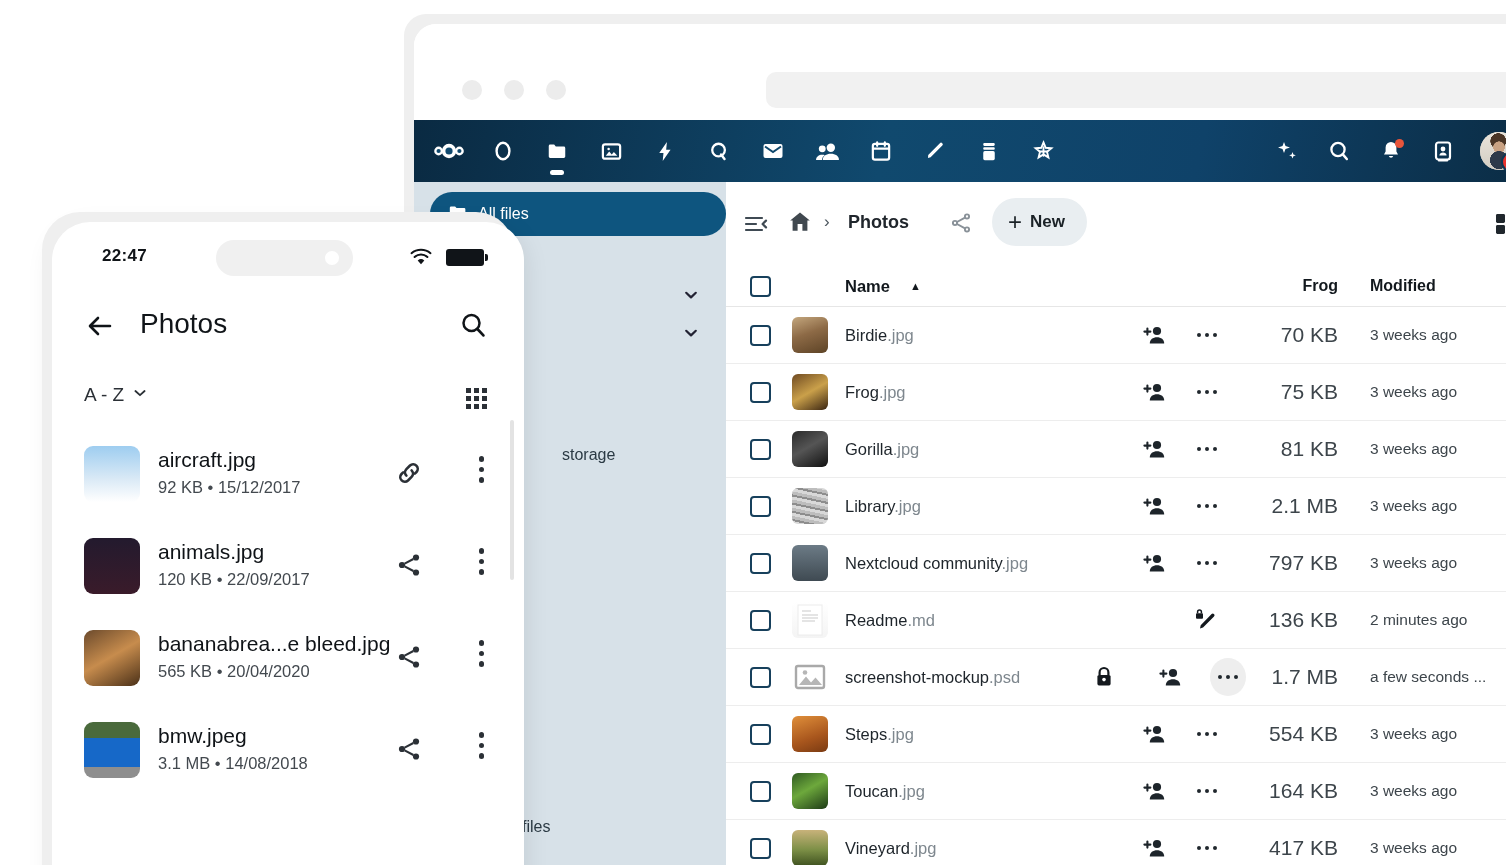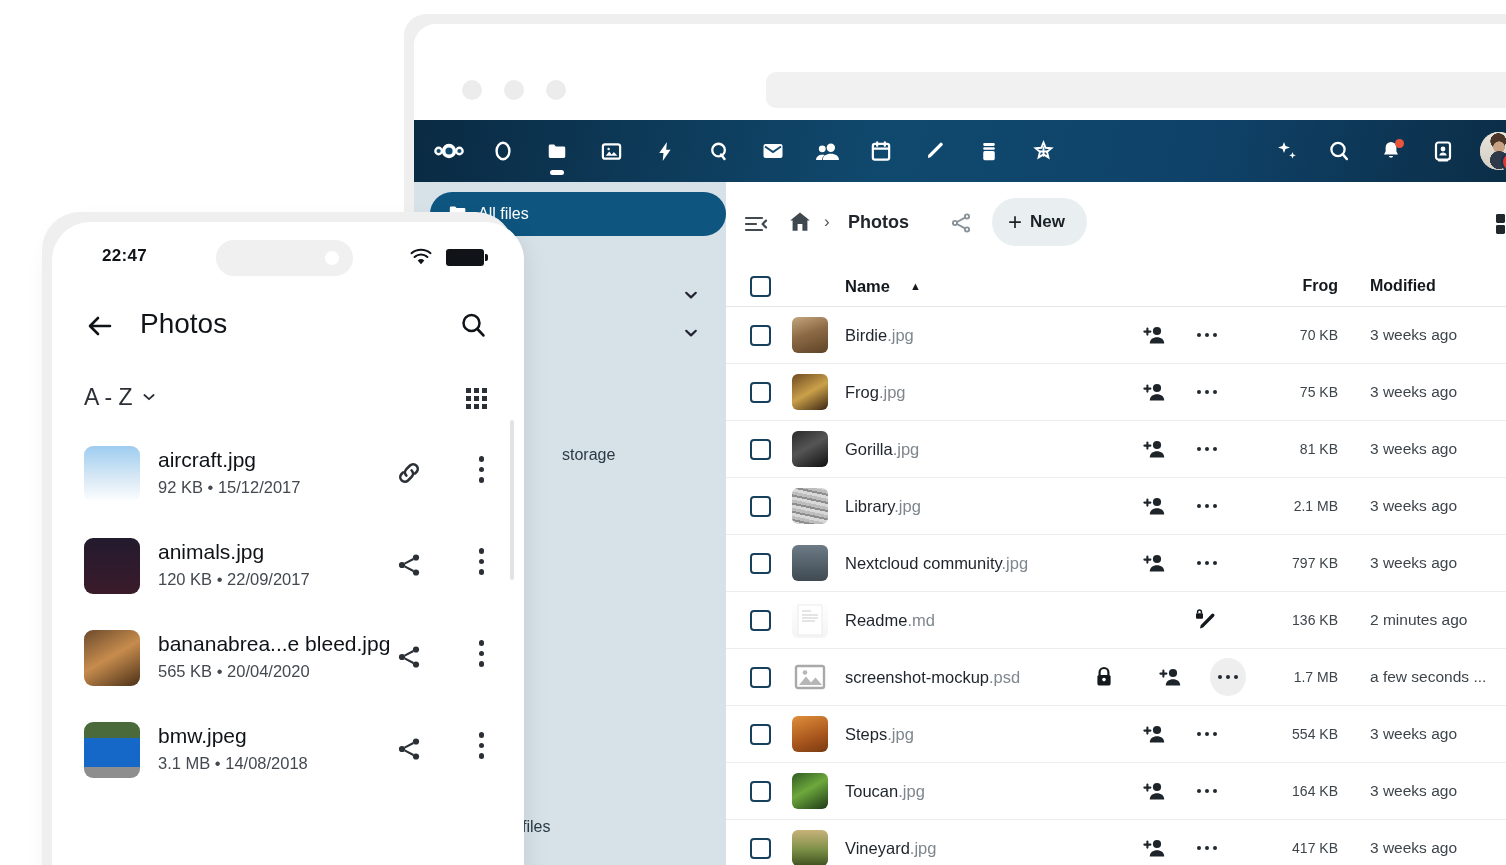--- a/index.html
+++ b/index.html
@@ -100,21 +100,21 @@
   #table-head{height:40px;border-bottom:1px solid #e6e6e6;display:flex;align-items:center;position:relative;}
   .cb{
     width:21px;height:21px;border:2px solid #17405c;border-radius:4px;box-sizing:border-box;flex:none;
     margin-left:24px;
   }
   .col-thumb{width:62px;flex:none;display:flex;align-items:center;justify-content:center;margin-left:8px;}
   .thumb{width:36px;height:36px;border-radius:6px;overflow:hidden;flex:none;background:#ddd;}
   .col-name{flex:1;font-size:16.5px;color:#1d242a;padding-left:4px;white-space:nowrap;overflow:hidden;}
   .col-name .ext{color:#7e878e;}
   .col-actions{width:168px;flex:none;display:flex;align-items:center;justify-content:flex-start;gap:14px;color:#1d242a;}
-  .col-size{width:92px;flex:none;text-align:right;font-size:14px;color:#3d454b;padding-right:8px;}
+  .col-size{width:92px;flex:none;text-align:right;font-size:21px;color:#3d454b;padding-right:8px;}
   .col-mod{width:164px;flex:none;font-size:15.5px;color:#3d454b;padding-left:24px;white-space:nowrap;overflow:hidden;}
   .th-name{flex:1;font-size:16.5px;font-weight:700;color:#12181d;padding-left:4px;display:flex;align-items:center;gap:20px;}
   .th-size{width:92px;flex:none;text-align:right;font-size:16px;font-weight:700;color:#12181d;padding-right:8px;}
   .th-mod{width:164px;flex:none;font-size:16px;font-weight:700;color:#12181d;padding-left:24px;}
   .act{width:26px;height:26px;display:flex;align-items:center;justify-content:center;}
   .dots3{display:flex;gap:3.5px;}
   .dots3 i{width:4.5px;height:4.5px;border-radius:50%;background:#20272d;display:block;}
   .act-hl{background:#eeeeee;border-radius:50%;width:38px;height:38px;}
 
   
@@ -136,21 +136,21 @@
   #ph-batt{position:absolute;right:32px;top:19px;width:38px;height:17px;}
   #ph-batt .shell{position:absolute;inset:0;border-radius:3px;background:#101418;}
   #ph-batt .nub{position:absolute;right:-4px;top:5px;width:3px;height:7px;border-radius:0 2px 2px 0;background:#101418;}
 
   #ph-appbar{position:relative;height:78px;}
   #ph-back{position:absolute;left:24px;top:22px;width:32px;height:32px;color:#101418;}
   #ph-title{position:absolute;left:80px;top:20px;font-size:28px;color:#101418;}
   #ph-search{position:absolute;right:28px;top:22px;width:30px;height:30px;color:#101418;}
 
   #ph-sortbar{position:relative;height:62px;}
-  #ph-sort{position:absolute;left:24px;top:18px;font-size:23px;color:#2b3036;display:flex;align-items:center;gap:8px;}
+  #ph-sort{position:absolute;left:24px;top:18px;font-size:19px;color:#2b3036;display:flex;align-items:center;gap:8px;}
   #ph-grid{position:absolute;right:28px;top:22px;width:22px;height:22px;}
   #ph-grid .g{display:grid;grid-template-columns:repeat(3,5px);grid-template-rows:repeat(3,5px);gap:3px;}
   #ph-grid .g i{display:block;width:5px;height:5px;background:#2b3036;}
 
   .ph-row{position:relative;height:92px;}
   .ph-thumb{position:absolute;left:24px;top:18px;width:56px;height:56px;border-radius:9px;overflow:hidden;background:#ccc;}
   .ph-name{position:absolute;left:98px;top:20px;font-size:21px;color:#0f1317;white-space:nowrap;}
   .ph-meta{position:absolute;left:98px;top:50px;font-size:16.5px;color:#43494f;white-space:nowrap;}
   .ph-act1{position:absolute;right:92px;top:30px;width:30px;height:30px;color:#2b3036;}
   .ph-act2{position:absolute;right:32px;top:28px;display:flex;flex-direction:column;gap:5px;align-items:center;}

